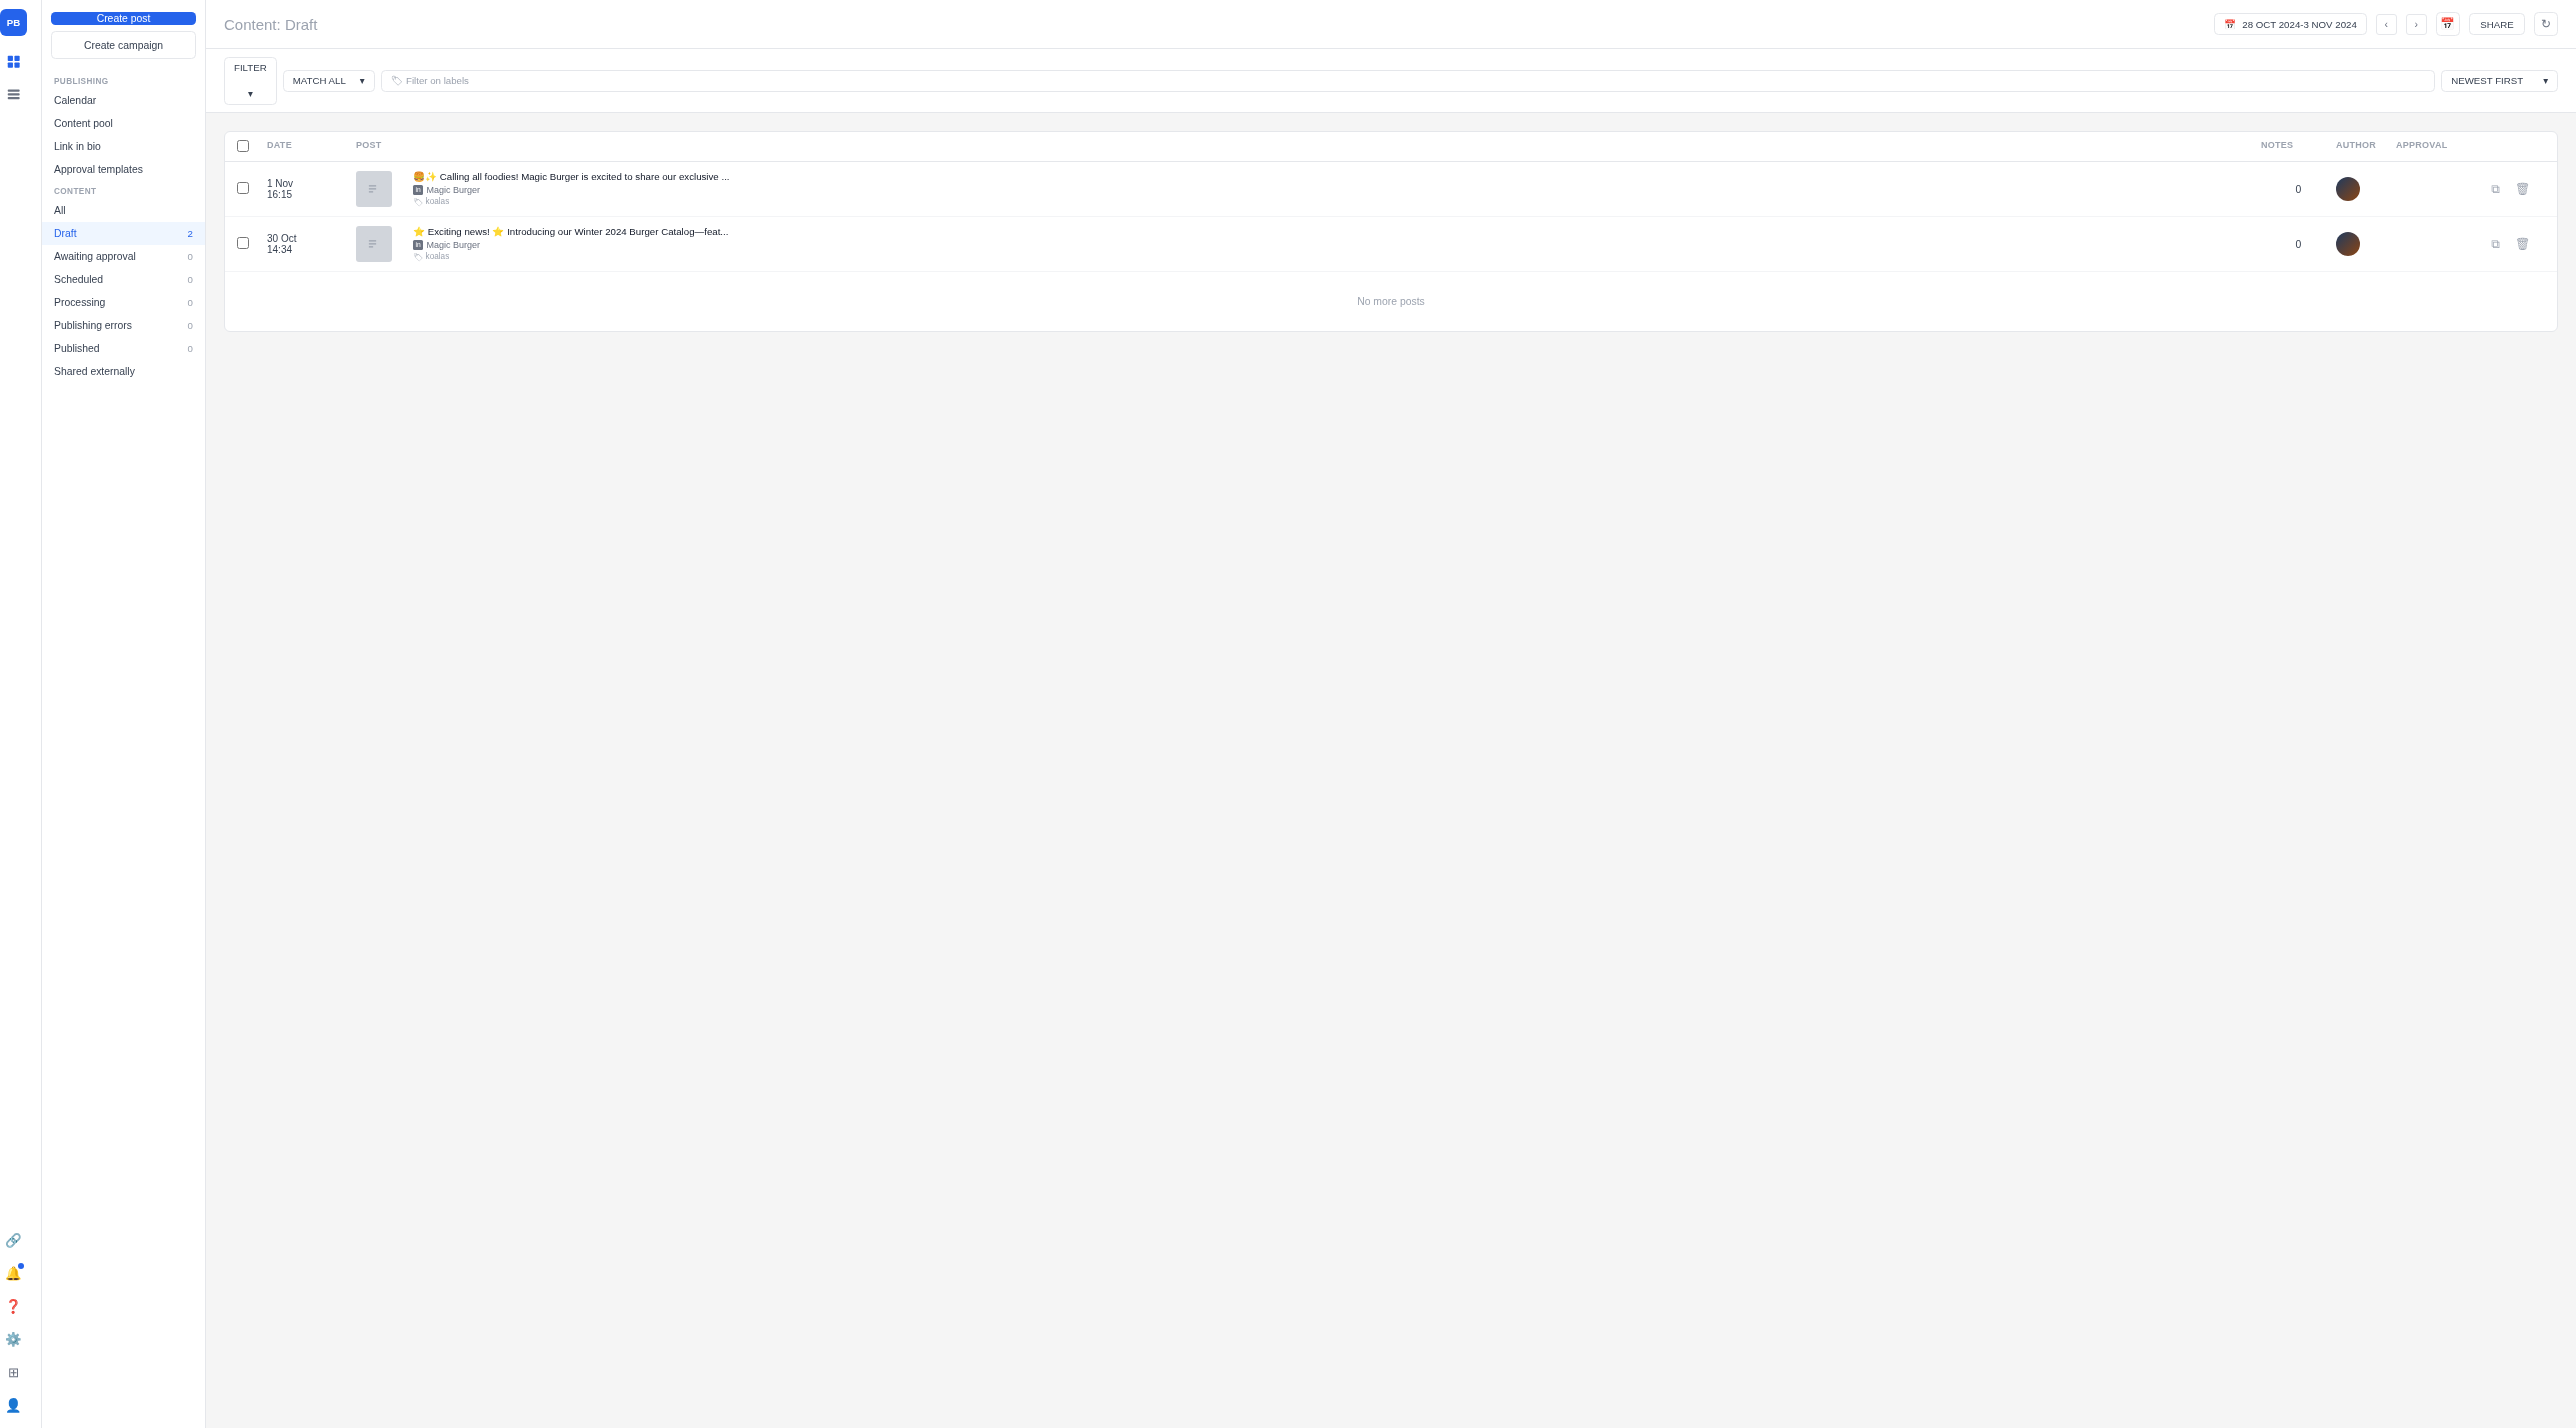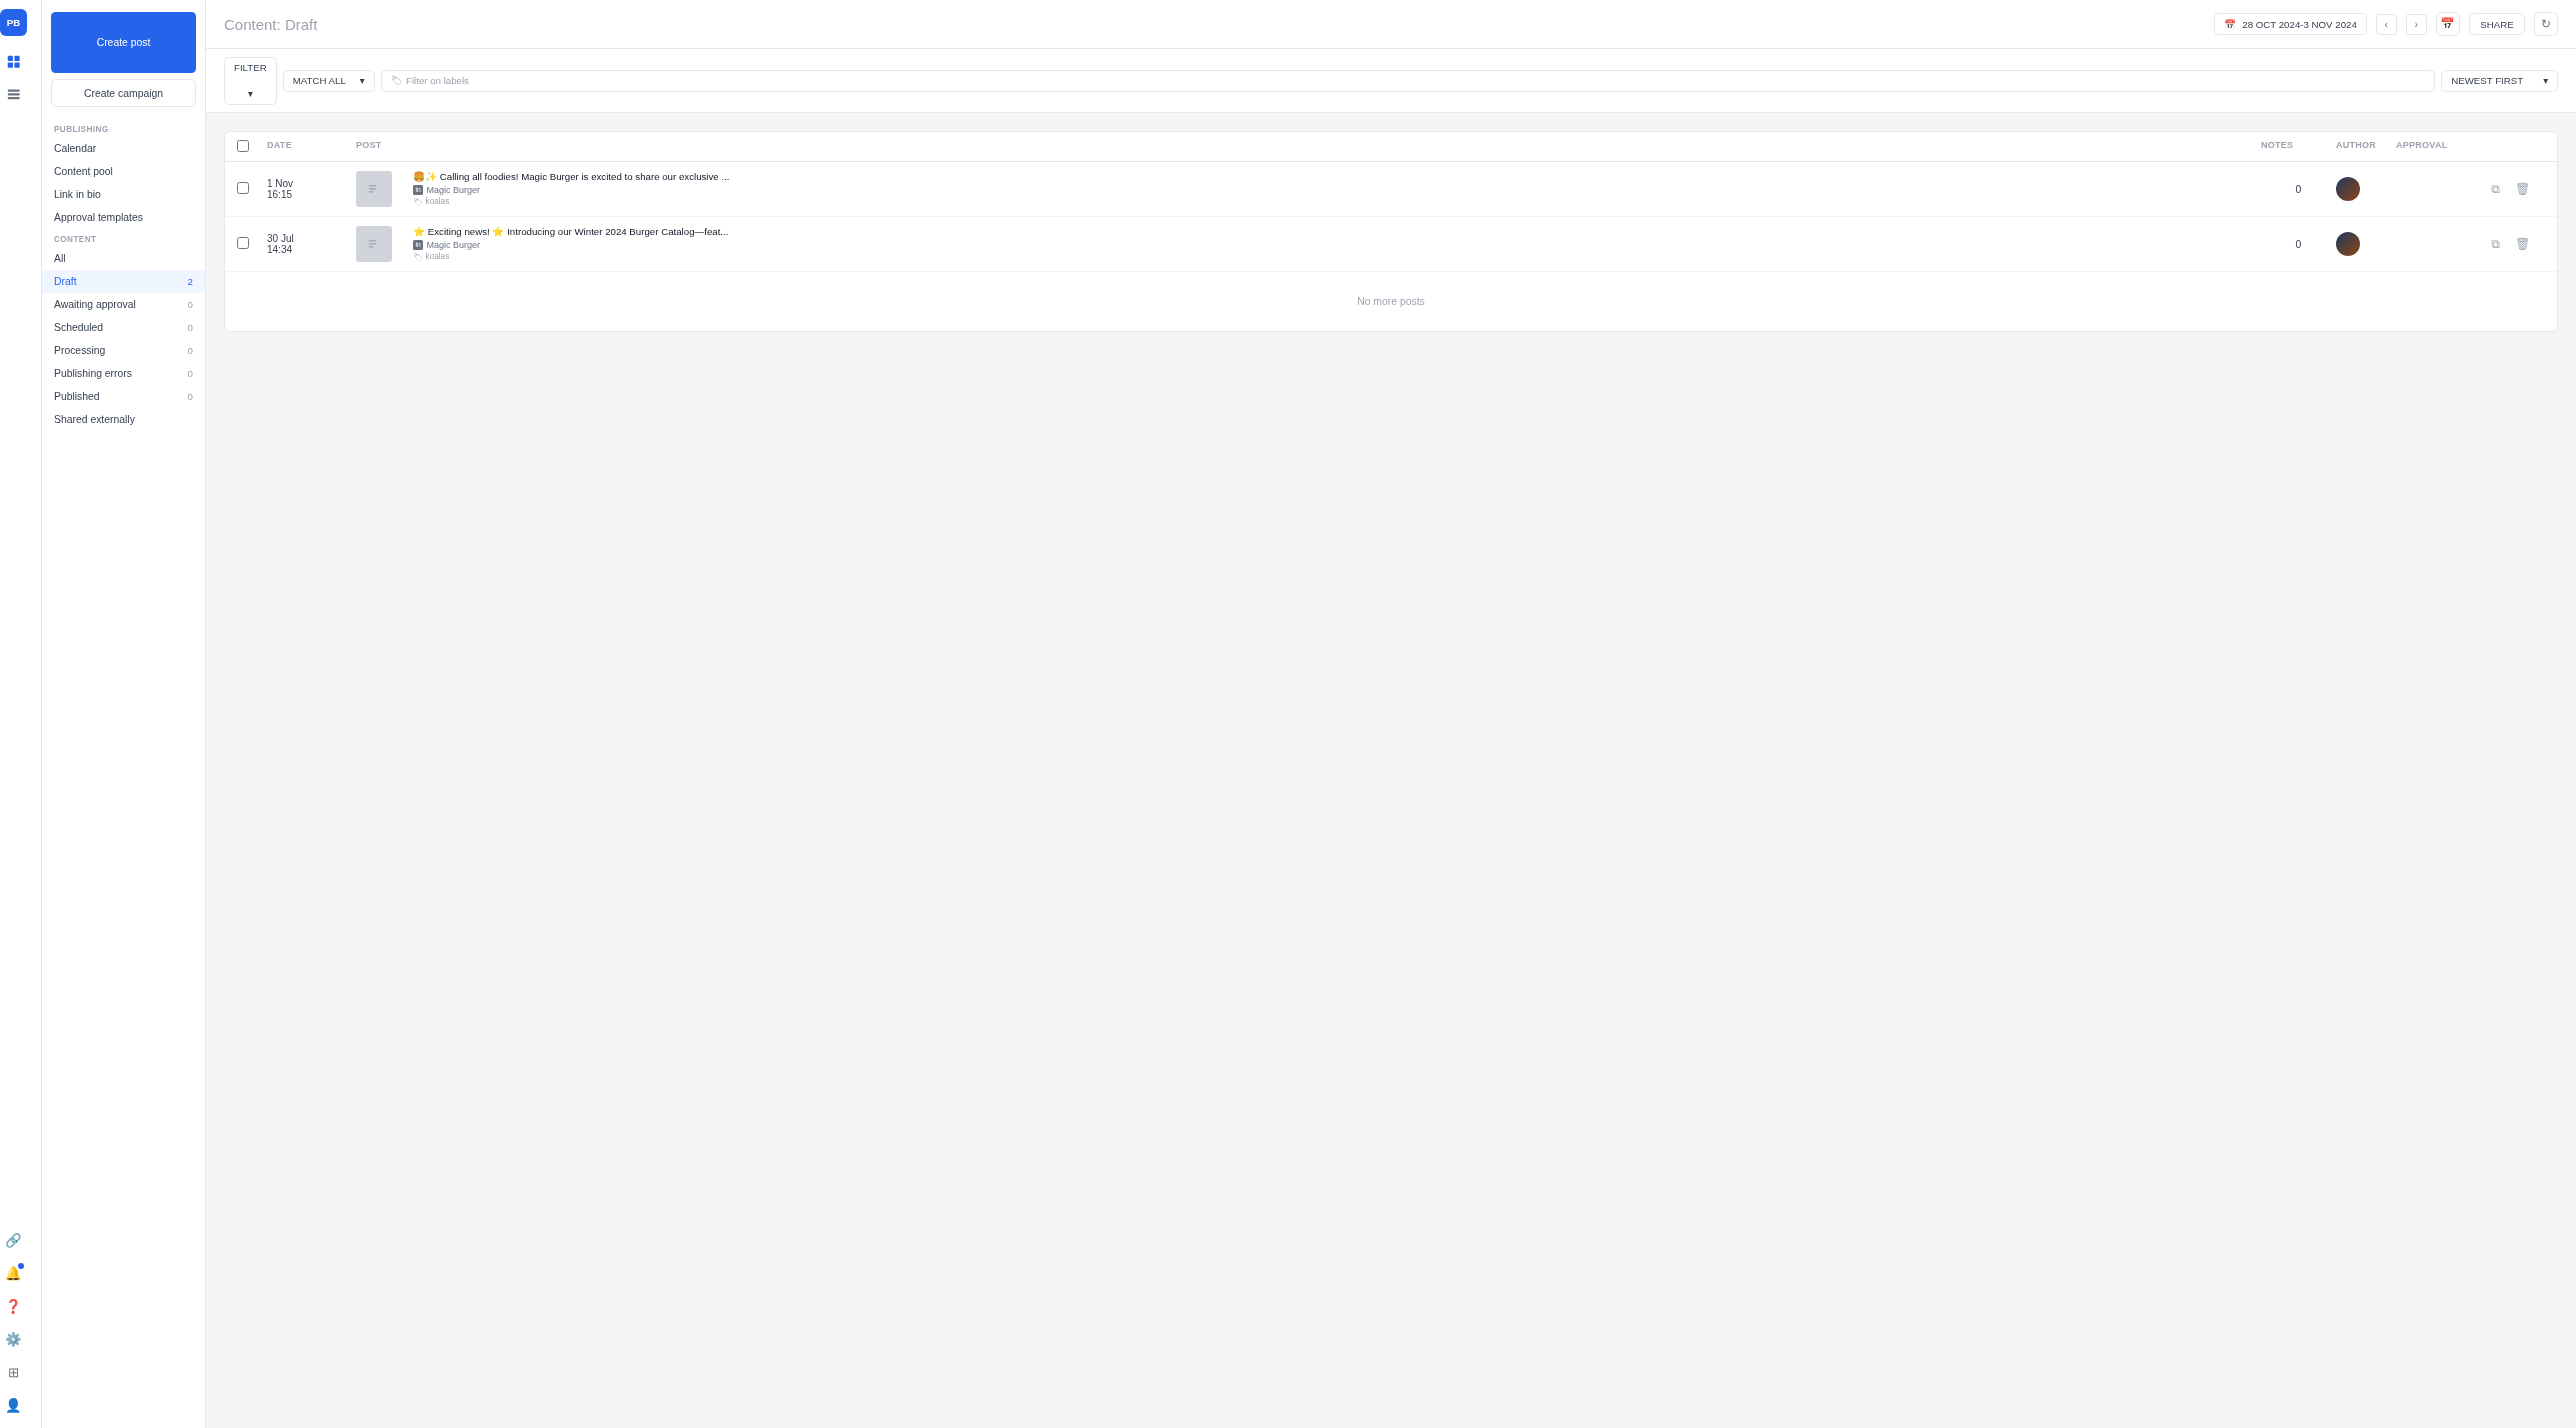--- a/index.html
+++ b/index.html
@@ -68,21 +68,21 @@
       padding: 0 9px 12px;
       display: flex;
       flex-direction: column;
       gap: 6px;
     }
     .btn-create-post {
       background: #2563eb;
       color: white;
       border: none;
       border-radius: 4.5px;
-      padding: 25px 12px;
+      padding: 1px 12px;
       font-size: 10.4px;
       font-weight: 500;
       cursor: pointer;
       text-align: center;
     }
     .btn-create-campaign {
       background: transparent;
       color: #374151;
       border: 0.7px solid #e5e7eb;
       border-radius: 4.5px;
@@ -592,21 +592,21 @@
           <button class="action-btn">⧉</button>
           <button class="action-btn">🗑</button>
         </div>
       </div>
 
       <div class="table-row">
         <div>
           <input type="checkbox" class="checkbox" style="">
         </div>
         <div class="post-date">
-          <div>30 Jul</div>
+          <div>30 Oct</div>
           <div>14:34</div>
         </div>
         <div class="post-content">
           <div class="post-thumbnail">
             <svg width="18" height="18" viewBox="0 0 24 24" fill="#9ca3af">
               <rect x="2" y="3" width="16" height="20" rx="2" fill="#d1d5db"></rect>
               <rect x="5" y="7" width="10" height="1.5" rx="0.5" fill="#9ca3af"></rect>
               <rect x="5" y="11" width="10" height="1.5" rx="0.5" fill="#9ca3af"></rect>
               <rect x="5" y="15" width="6" height="1.5" rx="0.5" fill="#9ca3af"></rect>
             </svg>

